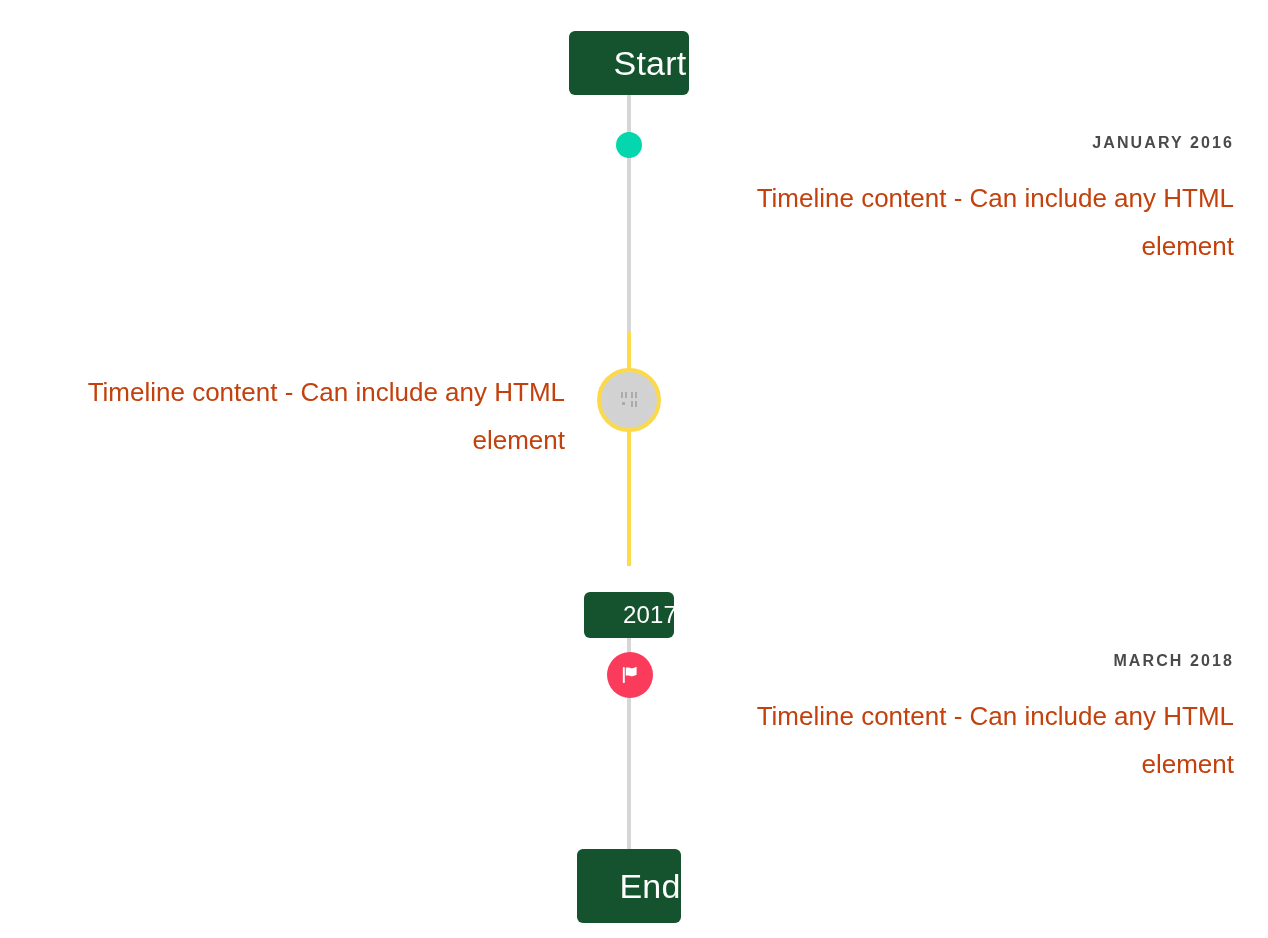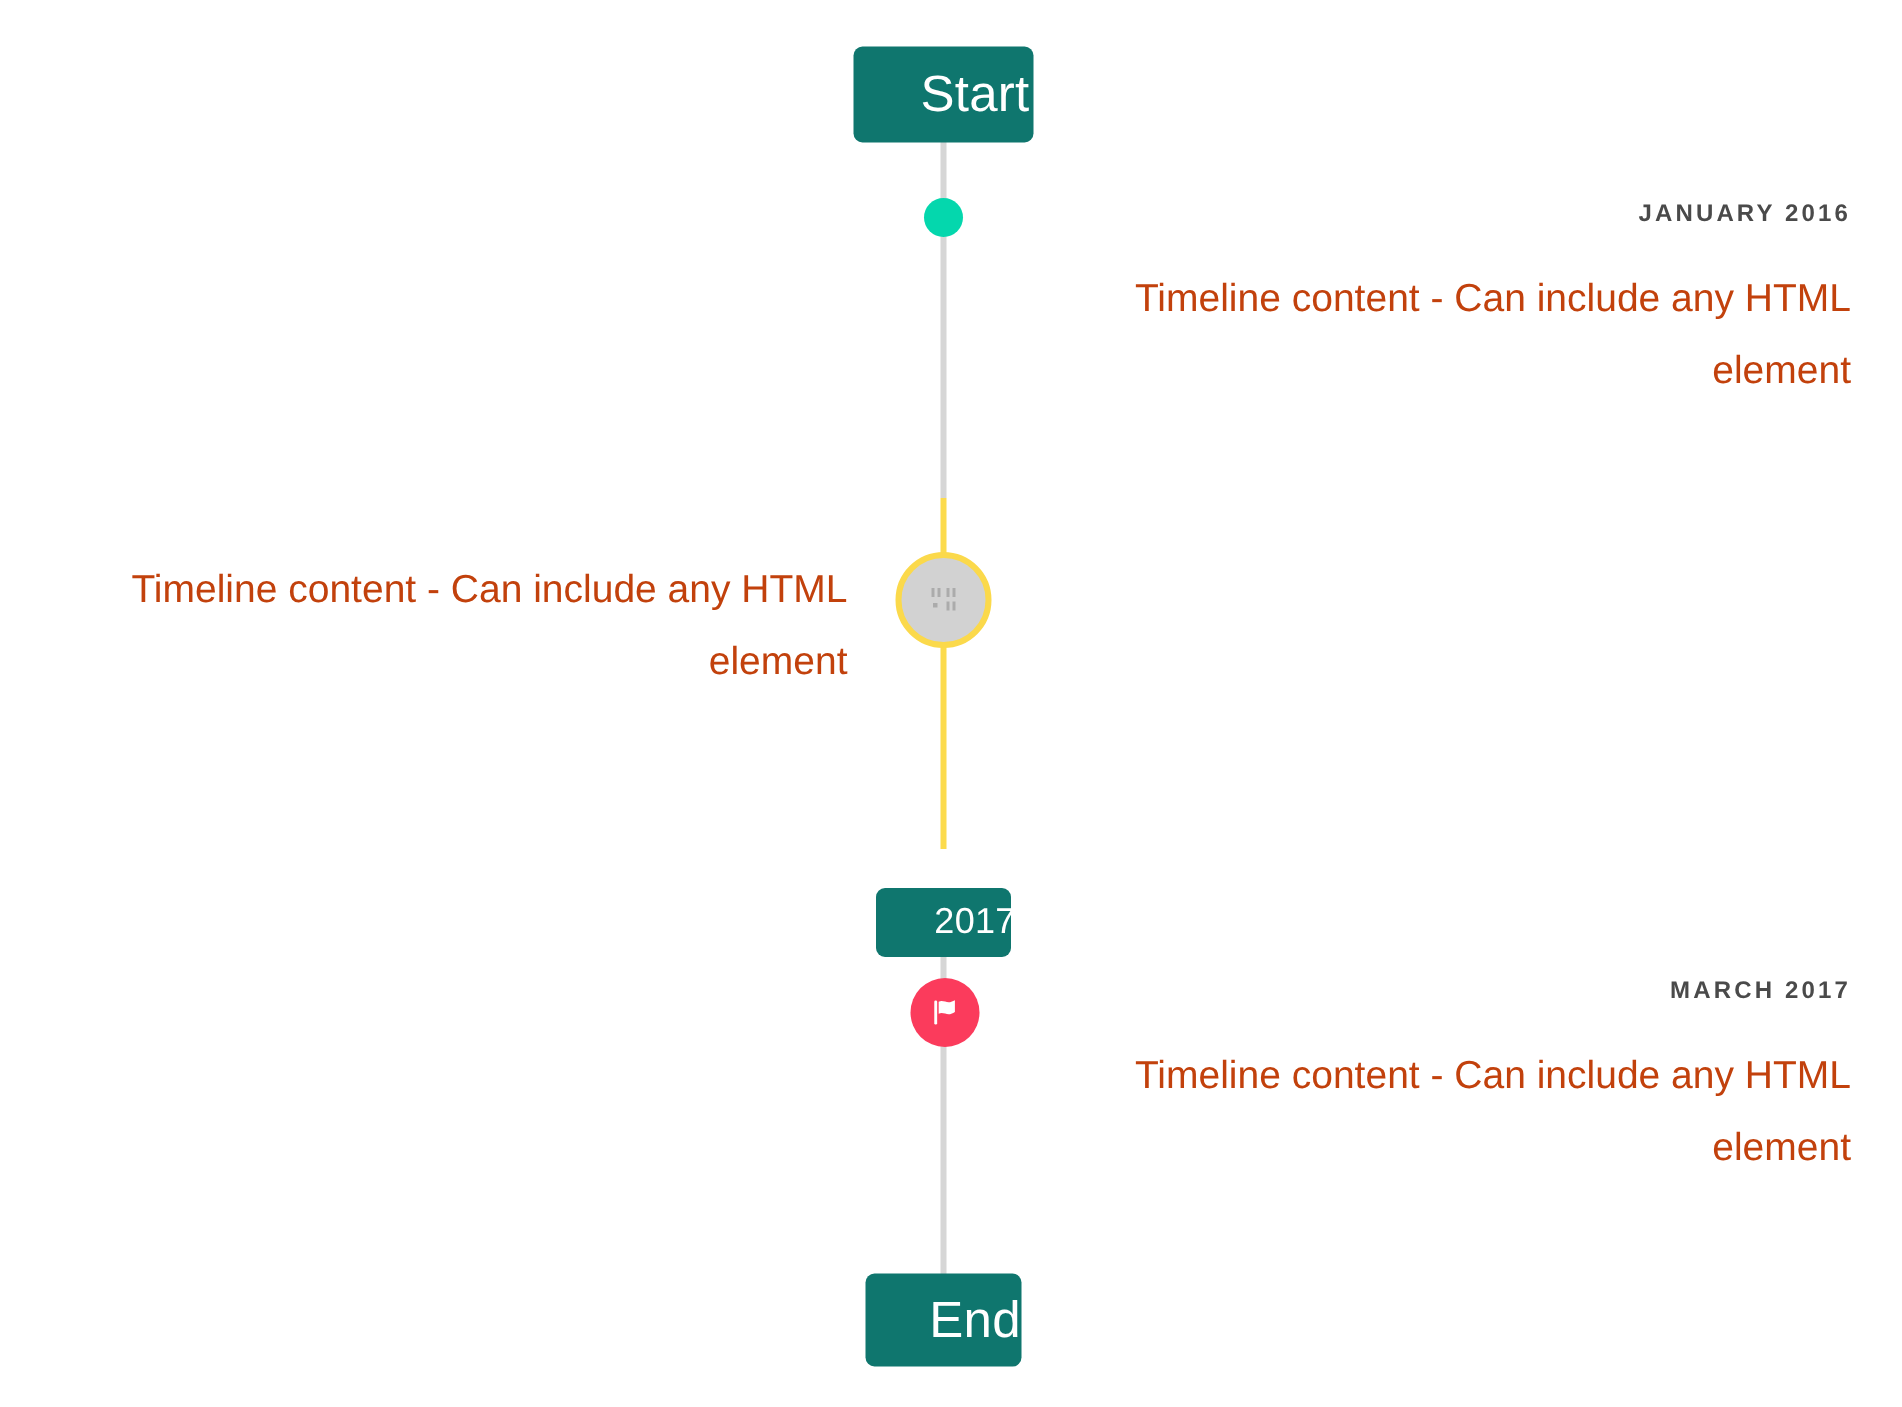--- a/index.html
+++ b/index.html
@@ -36,21 +36,21 @@
     top: 332px;
     width: 4px;
     height: 234px;
     background: #fcdb4d;
   }
   .spine-seg-2 { top: 610px; height: 245px; }      
 
   
   .badge {
     position: absolute;
-    background: #0f766e;
+    background: #14532d;
     color: #ffffff;
     border-radius: 6px;
     display: flex;
     align-items: center;
     justify-content: center;
     box-sizing: border-box;
     font-weight: 400;
     letter-spacing: 0.2px;
     user-select: none;
     padding-left: 42px;
@@ -61,21 +61,21 @@
     font-size: 34px;
   }
   .badge-mid {
     left: 584px; top: 566px;
     width: 90px; height: 46px;
     font-size: 24px;
     margin-top: 26px;
   }
   .badge-end {
     left: 577px; top: 849px;
-    width: 104px; height: 62px;
+    width: 104px; height: 74px;
     font-size: 34px;
   }
 
   
   .marker { position: absolute; box-sizing: border-box; }
 
   .marker-dot {
     left: 616px; top: 132px;
     width: 26px; height: 26px;
     border-radius: 50%;
@@ -182,19 +182,19 @@
 
   <div class="badge badge-mid">2017</div>
 
   <div class="marker marker-flag">
     <svg width="22" height="22" viewBox="0 0 24 24">
       <rect x="4.2" y="3.2" width="2.1" height="17.6" rx="1" fill="#ffffff"></rect>
       <path d="M7.4 4.2 C10.6 2.6 13.4 5.6 16.6 4.2 C17.6 3.8 18.4 3.3 19.2 3.0 L19.2 11.6 C18.4 12.0 17.6 12.5 16.6 12.9 C13.4 14.3 10.6 11.3 7.4 12.9 Z" fill="#ffffff"></path>
     </svg>
   </div>
   <div class="entry entry-right entry-mar">
-    <p class="entry-date">MARCH 2017</p>
+    <p class="entry-date">MARCH 2018</p>
     <p class="entry-body">Timeline content - Can include any HTML element</p>
   </div>
 
   <div class="badge badge-end">End</div>
 
 </div>
 
 </body></html>

